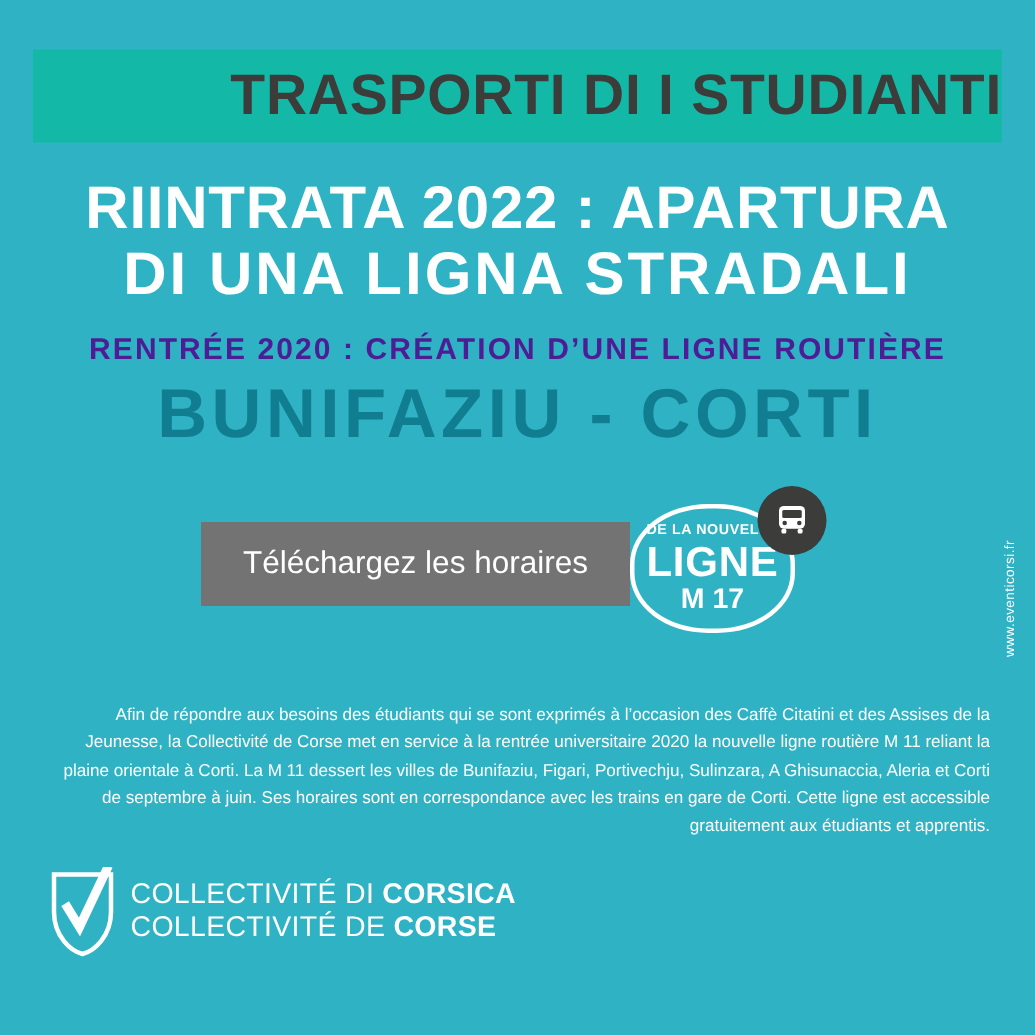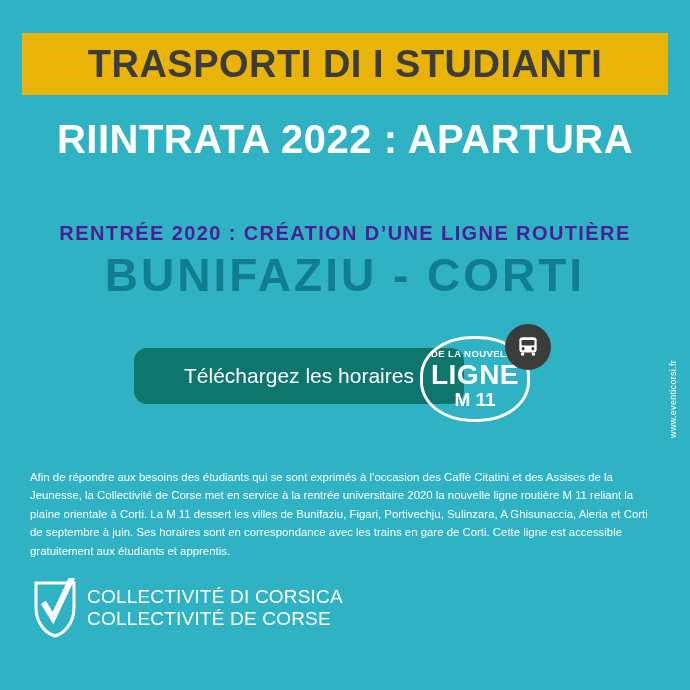--- a/index.html
+++ b/index.html
@@ -20,24 +20,24 @@
     background: #2fb3c4;
     box-sizing: border-box;
   }
   
   .title-band {
     position: absolute;
     top: 33px;
     left: 22px;
     right: 22px;
     height: 62px;
-    background: #eab308;
-    display: flex;
-    align-items: center;
-    justify-content: center;
+    background: #14b8a6;
+    display: flex;
+    align-items: center;
+    justify-content: flex-end;
   }
   .title-band .title {
     font-size: 38px;
     font-weight: bold;
     color: #3c3c3b;
     letter-spacing: 0.5px;
     white-space: nowrap;
   }
   
   .headline {
@@ -88,28 +88,27 @@
     position: absolute;
     top: 348px;
     left: 0;
     right: 0;
     height: 58px;
   }
   .cta-button {
     position: absolute;
     left: 134px;
     top: 0;
-    width: 330px;
+    width: 286px;
     height: 56px;
-    background: #0f766e;
+    background: #737373;
     display: flex;
     align-items: center;
     justify-content: center;
     cursor: pointer;
-    border-radius: 13px;
   }
   .cta-button .cta-label {
     color: #ffffff;
     font-size: 21px;
   }
   .line-badge {
     position: absolute;
     left: 420px;
     top: -12px;
     width: 104px;
@@ -164,21 +163,21 @@
   }
   
   .body-text {
     position: absolute;
     top: 468px;
     left: 30px;
     width: 630px;
     color: #ffffff;
     font-size: 11.4px;
     line-height: 1.62;
-    text-align: left;
+    text-align: right;
   }
   
   .footer-logo {
     position: absolute;
     left: 33px;
     top: 578px;
     display: flex;
     align-items: center;
   }
   .check-mark {
@@ -187,21 +186,21 @@
     margin-right: 10px;
   }
   .logo-text {
     color: #ffffff;
     line-height: 1.18;
   }
   .logo-text .l1, .logo-text .l2 {
     font-size: 19px;
     letter-spacing: 0.2px;
   }
-  .logo-text .b { font-weight: normal; }
+  .logo-text .b { font-weight: bold; }
   .slogan {
     position: absolute;
     right: 46px;
     top: 588px;
     text-align: center;
     color: #ffffff;
     font-family: "DejaVu Serif", serif;
     font-style: italic;
   }
   .slogan .s1 {
@@ -218,34 +217,35 @@
 <body>
 
 <div class="poster">
 
   <div class="title-band">
     <div class="title">TRASPORTI DI I STUDIANTI</div>
   </div>
 
   <div class="headline">
     <div class="line1">RIINTRATA 2022 : APARTURA</div>
+    <div class="line2">DI UNA LIGNA STRADALI</div>
   </div>
 
   <div class="sub-fr">RENTRÉE 2020 : CRÉATION D’UNE LIGNE ROUTIÈRE</div>
   <div class="route">BUNIFAZIU - CORTI</div>
 
   <div class="cta-row">
     <div class="cta-button">
       <span class="cta-label">Téléchargez les horaires</span>
     </div>
 
     <div class="line-badge">
       <span class="small">DE LA NOUVELLE</span>
       <span class="big">LIGNE</span>
-      <span class="num">M 11</span>
+      <span class="num">M 17</span>
     </div>
 
     <div class="bus-circle">
       <svg width="26" height="26" viewBox="0 0 24 24" aria-hidden="true">
         <rect x="4" y="3" width="16" height="14" rx="3" fill="#ffffff"></rect>
         <rect x="6" y="5.5" width="12" height="5" rx="1" fill="#3c3c3b"></rect>
         <circle cx="7.5" cy="13.5" r="1.4" fill="#3c3c3b"></circle>
         <circle cx="16.5" cy="13.5" r="1.4" fill="#3c3c3b"></circle>
         <rect x="5.5" y="17" width="3" height="3" rx="1" fill="#ffffff"></rect>
         <rect x="15.5" y="17" width="3" height="3" rx="1" fill="#ffffff"></rect>

